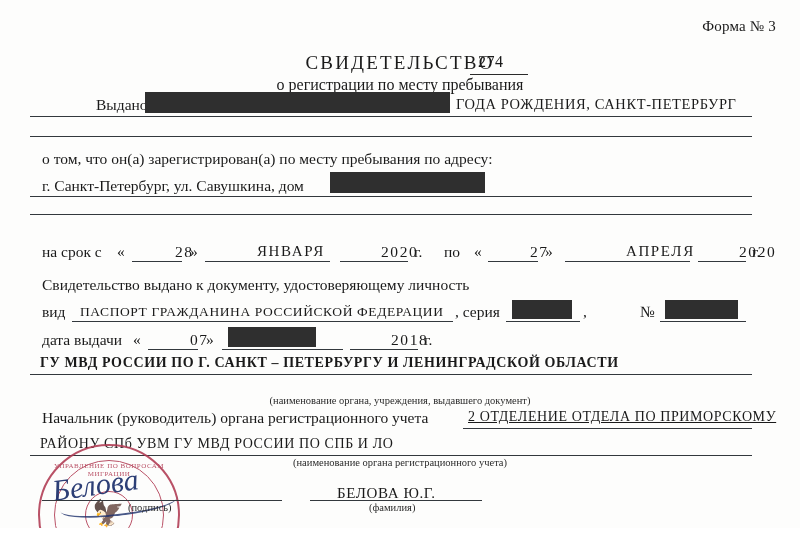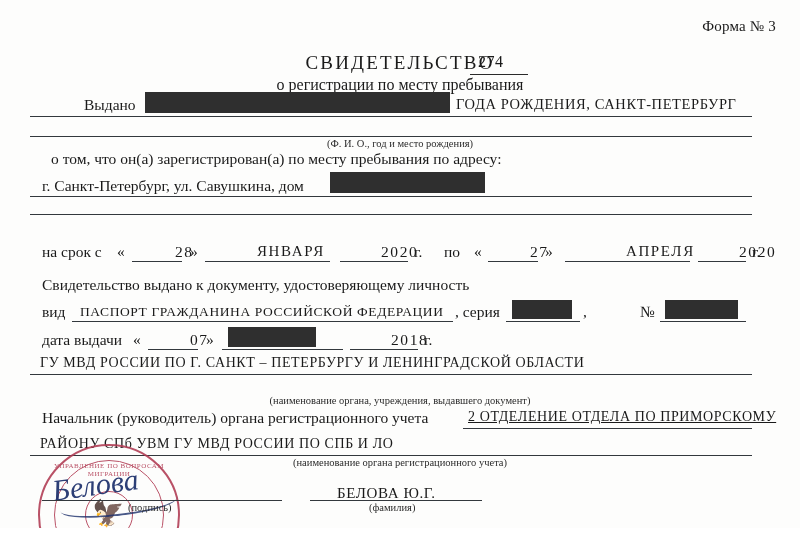--- a/index.html
+++ b/index.html
@@ -184,28 +184,27 @@
 
 <div class="doc">
 
   <div class="form-no">Форма № 3</div>
 
   <div class="title">СВИДЕТЕЛЬСТВО</div>
   <div class="title-num">274</div>
   <div class="title-num-underline"></div>
   <div class="subtitle">о регистрации по месту пребывания</div>
 
-  <div class="txt" style="top:96px; left:84px;text-align:center;">Выдано</div>
+  <div class="txt" style="top:96px; left:96px;text-align:center;">Выдано</div>
   <div class="redact" style="top:92px; left:145px; width:305px; height:21px;"></div>
   <div class="txt wide" style="top:96px; left:456px; font-size:14.5px;">ГОДА РОЖДЕНИЯ, САНКТ-ПЕТЕРБУРГ</div>
   <div class="line" style="top:116px; left:30px; width:722px;"></div>
   <div class="line" style="top:136px; left:30px; width:722px;"></div>
-  <div class="caption" style="top:138px; left:0;">(Ф. И. О., год и место рождения)</div>
-
-  <div class="txt" style="top:150px; left:42px;margin-left:9px;">о том, что он(а) зарегистрирован(а) по месту пребывания по адресу:</div>
+
+  <div class="txt" style="top:150px; left:42px;">о том, что он(а) зарегистрирован(а) по месту пребывания по адресу:</div>
   <div class="txt" style="top:177px; left:42px;">г. Санкт-Петербург, ул. Савушкина, дом</div>
   <div class="redact" style="top:172px; left:330px; width:155px; height:21px;"></div>
   <div class="line" style="top:196px; left:30px; width:722px;"></div>
   <div class="line" style="top:214px; left:30px; width:722px;"></div>
 
   <div class="txt" style="top:243px; left:42px;">на срок с</div>
   <div class="txt" style="top:243px; left:117px;">«</div>
   <div class="txt spaced" style="top:243px; left:141px;">28</div>
   <div class="line" style="top:261px; left:132px; width:50px;"></div>
   <div class="txt" style="top:243px; left:190px;">»</div>
@@ -242,21 +241,21 @@
   <div class="txt" style="top:331px; left:133px;">«</div>
   <div class="txt spaced" style="top:331px; left:156px;">07</div>
   <div class="line" style="top:349px; left:148px; width:50px;"></div>
   <div class="txt" style="top:331px; left:206px;">»</div>
   <div class="redact" style="top:327px; left:228px; width:88px; height:20px;"></div>
   <div class="line" style="top:349px; left:222px; width:121px;"></div>
   <div class="txt spaced" style="top:331px; left:357px;">2018</div>
   <div class="line" style="top:349px; left:350px; width:68px;"></div>
   <div class="txt" style="top:331px; left:424px;">г.</div>
 
-  <div class="txt wide" style="top:355px; left:40px; font-size:14px;">ГУ  МВД  РОССИИ  ПО  Г. САНКТ – ПЕТЕРБУРГУ  И  ЛЕНИНГРАДСКОЙ ОБЛАСТИ</div>
+  <div class="txt wide" style="top:355px; left:40px; font-size:14px;font-weight:bold;">ГУ  МВД  РОССИИ  ПО  Г. САНКТ – ПЕТЕРБУРГУ  И  ЛЕНИНГРАДСКОЙ ОБЛАСТИ</div>
   <div class="line" style="top:374px; left:30px; width:722px;"></div>
   <div class="caption" style="top:376px; left:0;margin-top:19px;">(наименование органа, учреждения, выдавшего документ)</div>
 
   <div class="txt" style="top:409px; left:42px;">Начальник (руководитель) органа регистрационного учета</div>
   <div class="txt wide" style="top:409px; left:468px; font-size:14px;text-decoration:underline;">2 ОТДЕЛЕНИЕ ОТДЕЛА  ПО ПРИМОРСКОМУ</div>
   <div class="line" style="top:428px; left:463px; width:289px;"></div>
   <div class="txt wide" style="top:436px; left:40px; font-size:14px;">РАЙОНУ СПб УВМ  ГУ  МВД  РОССИИ  ПО СПБ  И  ЛО</div>
   <div class="line" style="top:455px; left:30px; width:722px;"></div>
   <div class="caption" style="top:457px; left:0;">(наименование органа регистрационного учета)</div>
 

